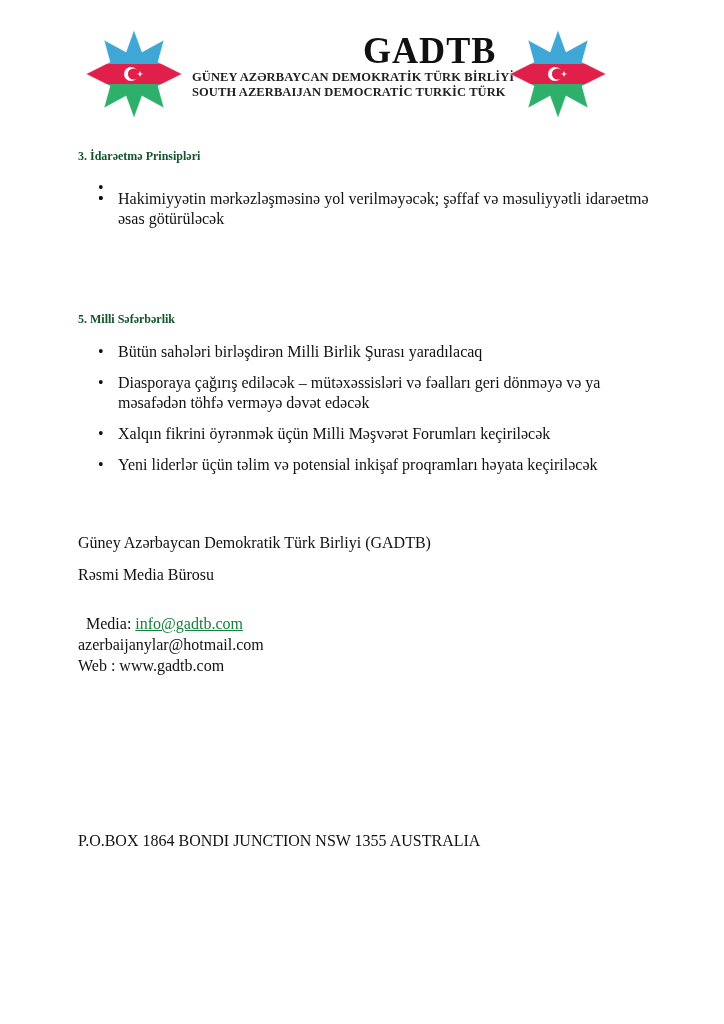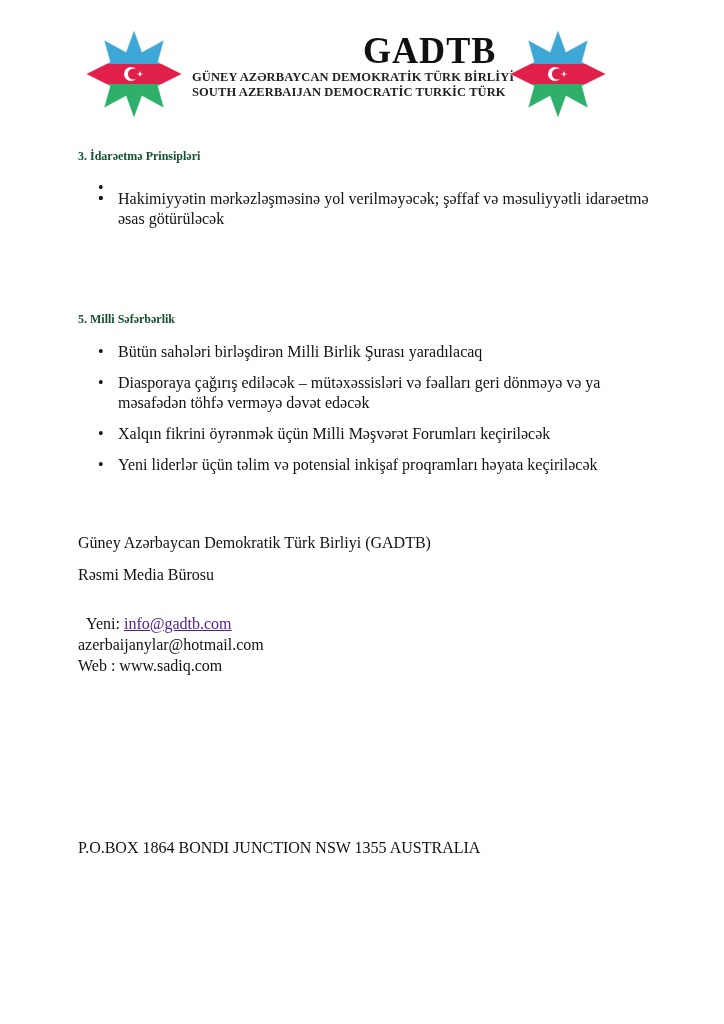--- a/index.html
+++ b/index.html
@@ -18,21 +18,21 @@
     .brand-line { font-family: "Liberation Serif", serif; font-weight: bold; font-size: 12.5px;
                   line-height: 15px; color: #222; white-space: nowrap; letter-spacing: 0.1px; }
 
     
     .section-heading { position: absolute; left: 78px; font-weight: bold; font-size: 12px; color: #14532d; }
     ul.bullets { position: absolute; left: 92px; margin: 0; padding: 0; list-style: none; width: 580px; }
     ul.bullets li { position: relative; padding-left: 26px; font-size: 16px; line-height: 20px; margin-bottom: 11px; color: #111; }
     ul.bullets li .dot { position: absolute; left: 6px; top: 0; font-size: 16px; }
 
     .footer-line { position: absolute; left: 78px; font-size: 16px; line-height: 20px; color: #111; white-space: nowrap; }
-    .email-link { color: #4c1d95; text-decoration: underline; }
+    .email-link { color: #15803d; text-decoration: underline; }
   </style>
 </head>
 <body>
 
 <div class="page">
 
   <div class="header">
     <svg class="star left" viewBox="0 0 100 92">
       <defs>
         <clipPath id="starClipL">
@@ -86,19 +86,19 @@
     <li><span class="dot">•</span><span>Bütün sahələri birləşdirən Milli Birlik Şurası yaradılacaq</span></li>
     <li><span class="dot">•</span><span>Diasporaya çağırış ediləcək – mütəxəssisləri və fəalları geri dönməyə və ya məsafədən töhfə verməyə dəvət edəcək</span></li>
     <li><span class="dot">•</span><span>Xalqın fikrini öyrənmək üçün Milli Məşvərət Forumları keçiriləcək</span></li>
     <li><span class="dot">•</span><span>Yeni liderlər üçün təlim və potensial inkişaf proqramları həyata keçiriləcək</span></li>
   </ul>
 
   <div class="footer-line" style="top:533px;">Güney Azərbaycan Demokratik Türk Birliyi (GADTB)</div>
   <div class="footer-line" style="top:565px;">Rəsmi Media Bürosu</div>
 
   <div class="footer-line" style="top:614px; left:86px;">
-    <span>Yeni: </span><a class="email-link">info@gadtb.com</a>
+    <span>Media: </span><a class="email-link">info@gadtb.com</a>
   </div>
   <div class="footer-line" style="top:635px;">azerbaijanylar@hotmail.com</div>
-  <div class="footer-line" style="top:656px;">Web : www.sadiq.com</div>
+  <div class="footer-line" style="top:656px;">Web : www.gadtb.com</div>
 
-  <div class="footer-line" style="top:831px;margin-top:7px;">P.O.BOX 1864 BONDI JUNCTION NSW 1355 AUSTRALIA</div>
+  <div class="footer-line" style="top:831px;">P.O.BOX 1864 BONDI JUNCTION NSW 1355 AUSTRALIA</div>
 </div>
 
 </body></html>

